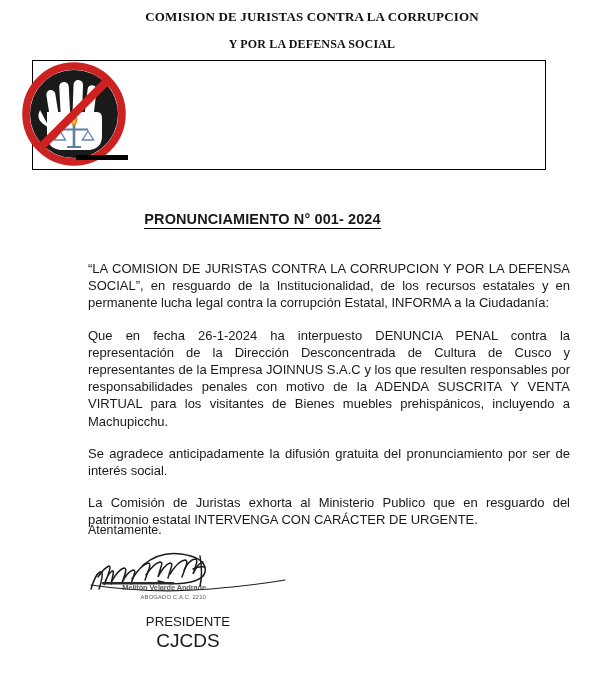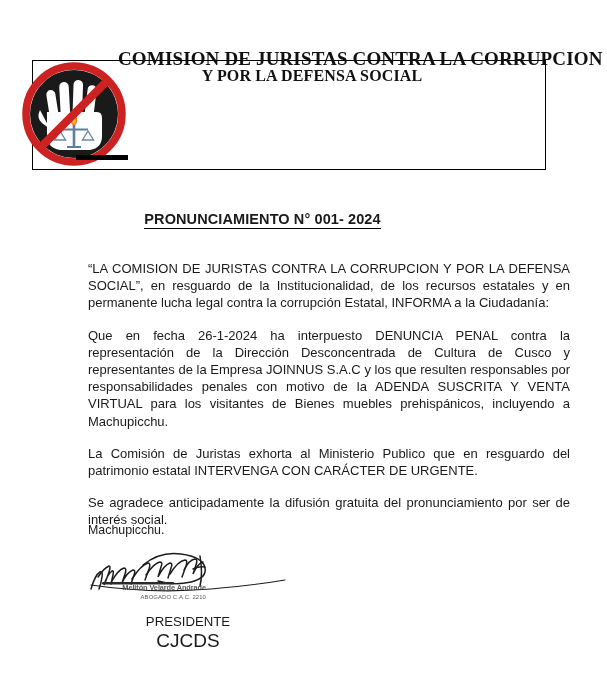--- a/index.html
+++ b/index.html
@@ -51,30 +51,30 @@
     position: absolute;
     left: 118px;
     top: 8px;
     width: 388px;
     text-align: center;
     font-family: "Liberation Serif", serif;
     font-weight: bold;
     color: #111111;
   }
   .org-line-1 {
-    font-size: 19px;
+    font-size: 13px;
     letter-spacing: 0.15px;
     line-height: 17px;
     white-space: nowrap;
-    margin-top: 42px;
   }
   .org-line-2 {
-    font-size: 16px;
+    font-size: 12px;
     letter-spacing: 0.15px;
     line-height: 17px;
+    margin-top: 11px;
   }
   .org-line-3 {
     font-size: 12.6px;
     line-height: 17px;
     margin-top: 11px;
   }
 
   
   .doc-title {
     position: absolute;
@@ -212,26 +212,26 @@
   <div class="org-line-2">Y POR LA DEFENSA SOCIAL</div>
 </div>
 
 <div class="doc-title">
   <span>PRONUNCIAMIENTO N°  001- 2024</span>
 </div>
 
 <div class="body-copy">
   <p class="para">“LA COMISION DE JURISTAS CONTRA LA CORRUPCION Y POR LA DEFENSA SOCIAL”, en resguardo de la Institucionalidad, de los recursos estatales y en permanente lucha legal contra la corrupción Estatal, INFORMA a la Ciudadanía:</p>
   <p class="para gap-sm">Que en fecha 26-1-2024 ha interpuesto DENUNCIA PENAL contra la representación de la Dirección Desconcentrada de Cultura de Cusco y representantes de la Empresa JOINNUS S.A.C  y los que resulten responsables por responsabilidades penales con motivo de la  ADENDA SUSCRITA Y VENTA VIRTUAL para los visitantes de Bienes muebles prehispánicos, incluyendo a Machupicchu.</p>
+  <p class="para">Se  agradece anticipadamente la difusión gratuita del pronunciamiento por ser de interés social.</p>
   <p class="para">La Comisión de Juristas  exhorta al Ministerio Publico que en resguardo del patrimonio estatal  INTERVENGA CON CARÁCTER DE URGENTE.</p>
-  <p class="para">Se  agradece anticipadamente la difusión gratuita del pronunciamiento por ser de interés social.</p>
 </div>
 
 <div class="sign-block">
-  <div class="atentamente">Machupicchu.</div>
+  <div class="atentamente">Atentamente.</div>
 
   <div class="signature-art">
     <svg width="200" height="46" viewBox="0 0 200 46" xmlns="http://www.w3.org/2000/svg">
       <g fill="none" stroke="#1c1c1c" stroke-width="1.5" stroke-linecap="round">
         <path d="M3 38 q4 -14 9 -17 q3 -1 2 5 q-1 7 -3 12"></path>
         <path d="M10 26 q6 -9 11 -11 q2 0 0 6 q-3 9 -5 13 q3 -10 8 -14 q2 -1 1 4 l-2 9"></path>
         <path d="M24 30 q6 -11 12 -13 q3 0 1 6 l-3 9 q5 -11 11 -13 q3 0 1 5 l-3 9"></path>
         <path d="M44 28 q9 -14 16 -16 q3 0 1 6 l-4 11"></path>
         <path d="M58 24 q8 -12 14 -13 q3 0 1 5 l-3 10 q6 -12 12 -14 q3 0 1 5 l-3 10"></path>
         <path d="M82 23 q8 -13 15 -14 q3 0 1 6 l-4 11"></path>

